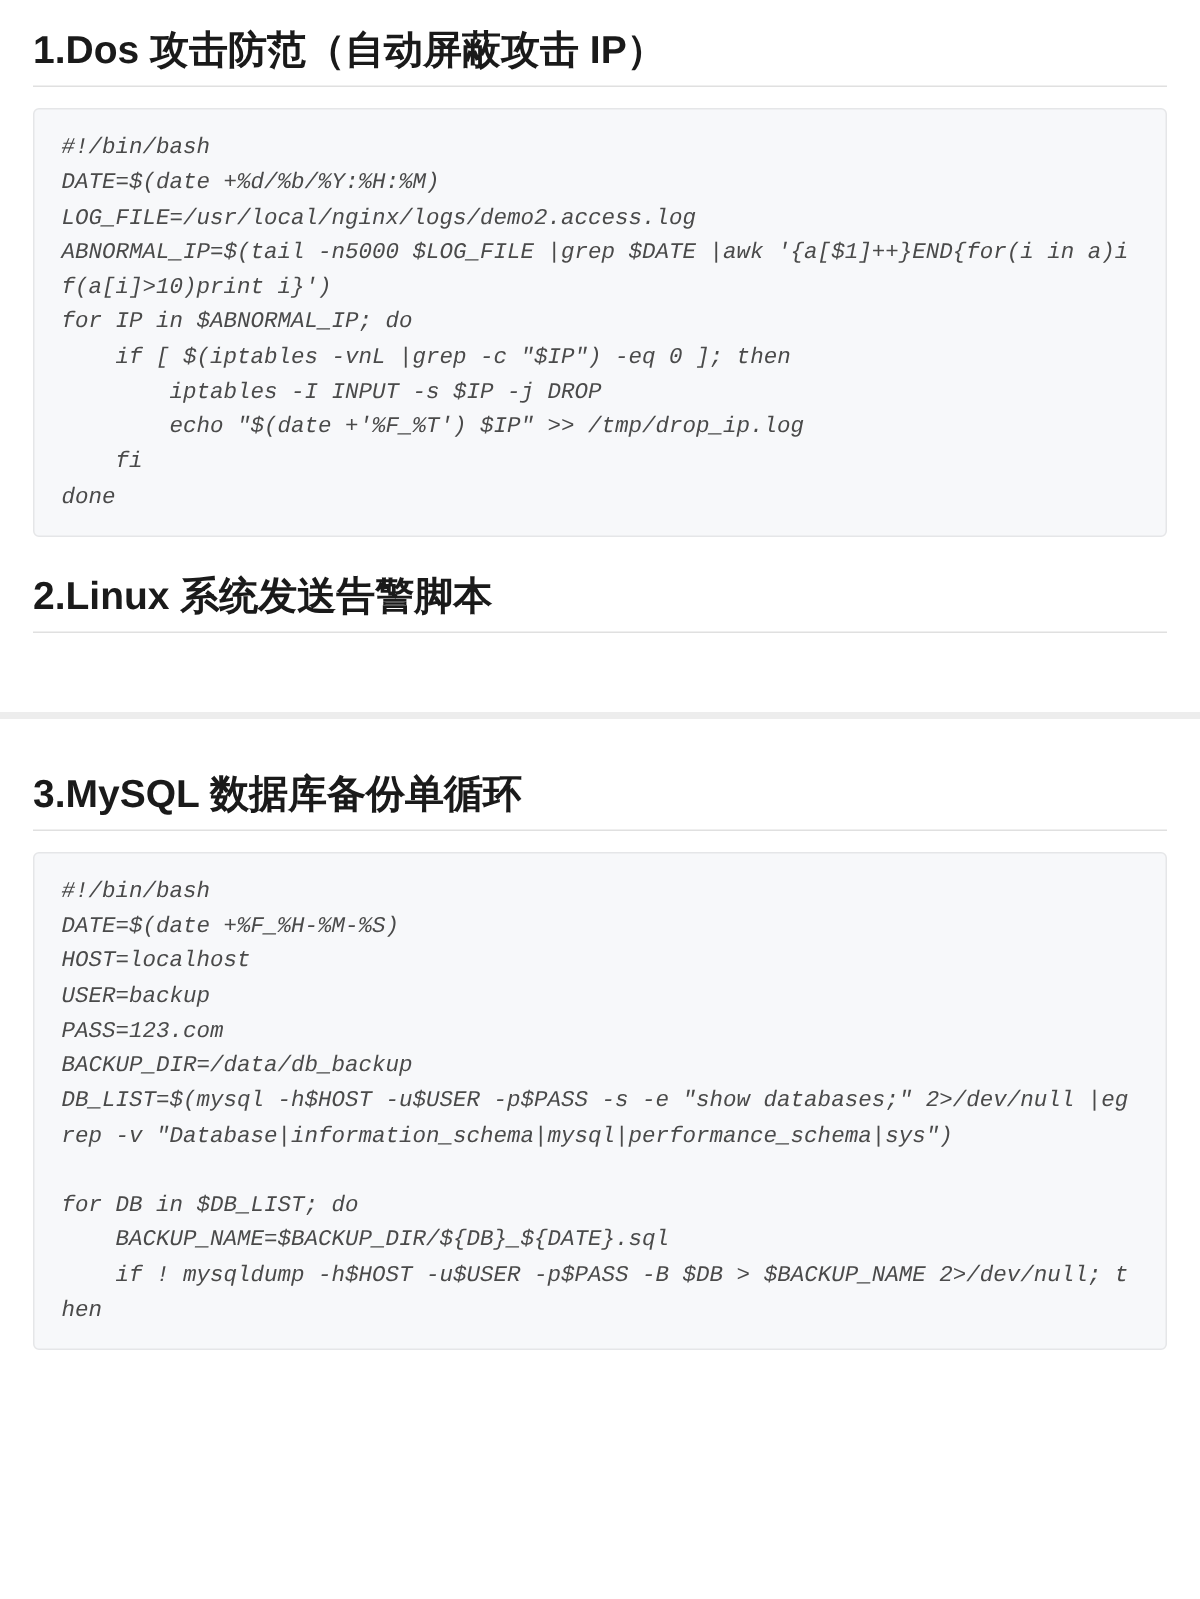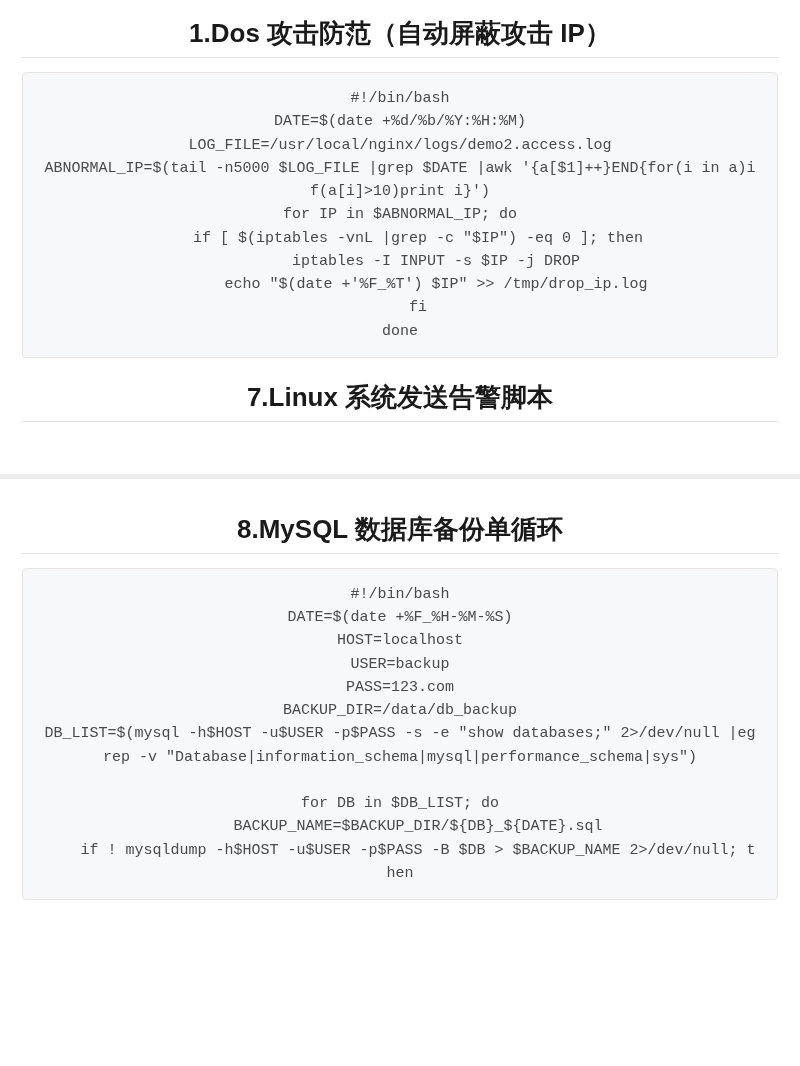--- a/index.html
+++ b/index.html
@@ -1,19 +1,18 @@
 <!DOCTYPE html>
 <html><head>
   <meta charset="utf-8">
   <style>
     * {
       margin: 0;
       padding: 0;
       box-sizing: border-box;
-      text-align: center;
     }
     body {
       font-family: -apple-system, BlinkMacSystemFont, "Segoe UI", "PingFang SC", "Hiragino Sans GB", "Microsoft YaHei", sans-serif;
       background: #ffffff;
       width: 800px;
       padding: 10px 22px;
       color: #1a1a1a;
     }
     h2 {
       font-size: 26px;
@@ -30,20 +29,21 @@
       border-radius: 4px;
       padding: 14px 18px;
       font-family: "SF Mono", "Consolas", "Monaco", "Courier New", monospace;
       font-size: 15px;
       line-height: 1.55;
       color: #4a4a4a;
       white-space: pre-wrap;
       word-break: break-all;
       overflow-x: hidden;
       margin-bottom: 22px;
+      font-style: italic;
     }
     .section-gap {
       height: 70px;
       margin-left: -22px;
       margin-right: -22px;
       background: linear-gradient(to bottom, #ffffff 0%, #ffffff 55%, #ededed 55%, #ededed 62%, #ffffff 62%);
     }
   </style>
 </head>
 <body>
@@ -56,27 +56,27 @@
 ABNORMAL_IP=$(tail -n5000 $LOG_FILE |grep $DATE |awk '{a[$1]++}END{for(i in a)if(a[i]&gt;10)print i}')
 for IP in $ABNORMAL_IP; do
     if [ $(iptables -vnL |grep -c "$IP") -eq 0 ]; then
         iptables -I INPUT -s $IP -j DROP
         echo "$(date +'%F_%T') $IP" &gt;&gt; /tmp/drop_ip.log
     fi
 done</pre>
 </section>
 
 <section>
-  <h2>7.Linux 系统发送告警脚本</h2>
+  <h2>2.Linux 系统发送告警脚本</h2>
 </section>
 
 <div class="section-gap"></div>
 
 <section>
-  <h2>8.MySQL 数据库备份单循环</h2>
+  <h2>3.MySQL 数据库备份单循环</h2>
   <pre>#!/bin/bash
 DATE=$(date +%F_%H-%M-%S)
 HOST=localhost
 USER=backup
 PASS=123.com
 BACKUP_DIR=/data/db_backup
 DB_LIST=$(mysql -h$HOST -u$USER -p$PASS -s -e "show databases;" 2&gt;/dev/null |egrep -v "Database|information_schema|mysql|performance_schema|sys")
 
 for DB in $DB_LIST; do
     BACKUP_NAME=$BACKUP_DIR/${DB}_${DATE}.sql

